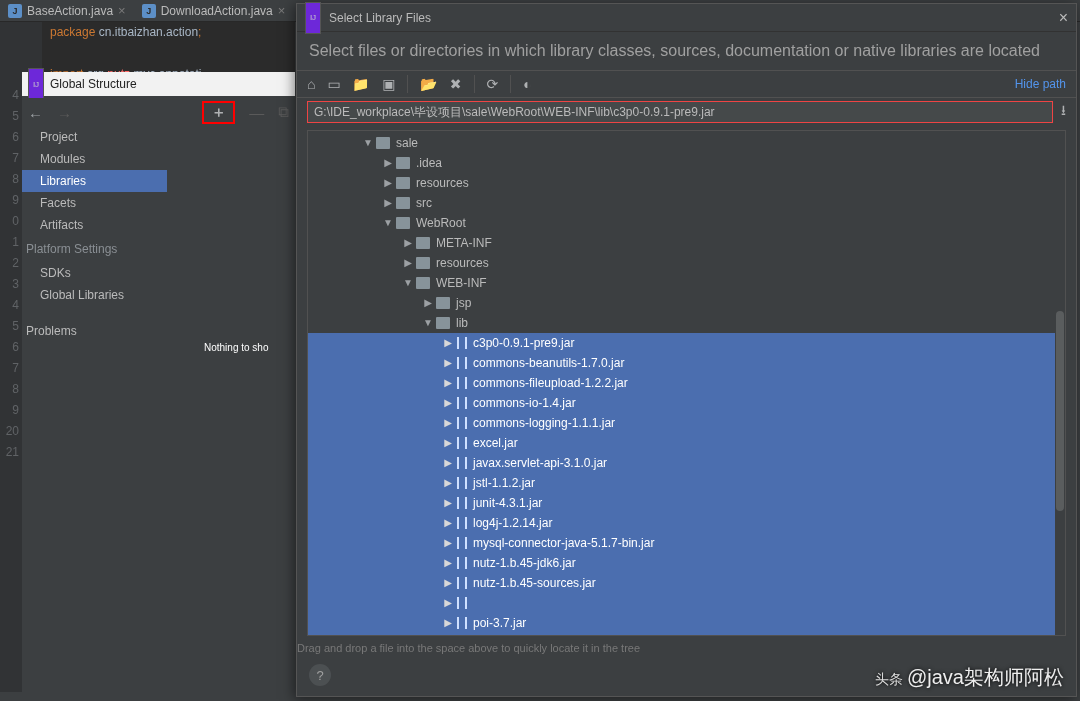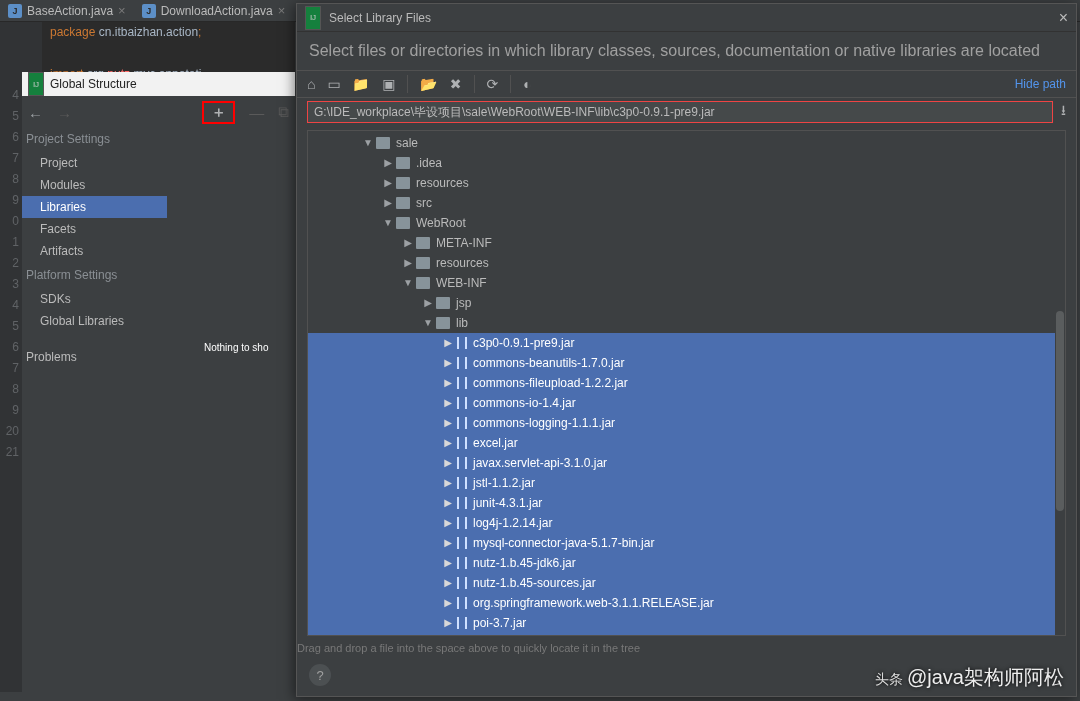--- a/index.html
+++ b/index.html
@@ -14,21 +14,21 @@
 
 .code-area { position: absolute; top: 22px; left: 0; width: 295px; height: 60px; display: flex; background: #2b2b2b; }
 .gutter { width: 42px; background: #313335; color: #606366; text-align: right; padding-right: 8px; line-height: 21px; font-family: Consolas, monospace; font-size: 12px; }
 .code-text { font-family: Consolas, monospace; font-size: 12px; padding-left: 8px; line-height: 21px; }
 .kw { color: #cc7832; }
 .pkg { color: #a9b7c6; }
 .red { color: #ff6b68; }
 
 
 .proj-struct { position: absolute; top: 72px; left: 22px; width: 273px; height: 24px; background: #f2f2f2; color: #222; display: flex; align-items: center; padding-left: 6px; gap: 6px; font-size: 12px; }
-.ij-icon { width: 16px; height: 24px; background: #15803d; border: 1px solid #555; font-size: 8px; display:flex; align-items:center; justify-content:center; color:#ccc;}
+.ij-icon { width: 16px; height: 32px; background: #6d28d9; border: 1px solid #555; font-size: 8px; display:flex; align-items:center; justify-content:center; color:#ccc;}
 
 
 .ps-toolbar { position: absolute; top: 98px; left: 22px; width: 273px; height: 28px; background: #3c3f41; display: flex; align-items: center; padding: 0 6px; gap: 14px; }
 .ps-toolbar .arrow { color: #9ca0a4; font-size: 15px; }
 .ps-toolbar .disabled { color: #5a5a5a; }
 .plus-btn { font-size: 15px; color: #afb1b3; font-weight: bold; padding: 0 3px; }
 .plus-highlight { border: 2px solid #ff0000; padding: 0 4px; line-height: 18px; }
 
 
 .sidebar { position: absolute; top: 126px; left: 22px; width: 145px; }
@@ -137,21 +137,20 @@
   <span class="arrow disabled">→</span>
   <span style="flex:1"></span>
   <span class="plus-highlight">
     <span class="plus-btn">＋</span>
   </span>
   <span class="arrow disabled">—</span>
   <span class="arrow disabled">⧉</span>
 </div>
 
 <div class="sidebar">
-  <div class="side-heading">Project Settings</div>
   <div class="side-item">Project</div>
   <div class="side-item">Modules</div>
   <div class="side-item selected">Libraries</div>
   <div class="side-item">Facets</div>
   <div class="side-item">Artifacts</div>
   <div class="side-heading">Platform Settings</div>
   <div class="side-item">SDKs</div>
   <div class="side-item">Global Libraries</div>
   <div style="height:14px"></div>
   <div class="side-item" style="padding-left:4px">Problems</div>
@@ -324,21 +323,20 @@
           <div class="tree-row sel">
             <span class="indent" style="width:134px"></span>
             <span class="arrow-toggle">▶</span>
             <span class="jar-ic"></span>
             <span>nutz-1.b.45-sources.jar</span>
           </div>
           <div class="tree-row sel">
             <span class="indent" style="width:134px"></span>
             <span class="arrow-toggle">▶</span>
             <span class="jar-ic"></span>
-            <span>org.springframework.web-3.1.1.RELEASE.jar</span>
           </div>
           <div class="tree-row sel">
             <span class="indent" style="width:134px"></span>
             <span class="arrow-toggle">▶</span>
             <span class="jar-ic"></span>
             <span>poi-3.7.jar</span>
           </div>
           <div class="tree-row sel">
             <span class="indent" style="width:134px"></span>
             <span class="arrow-toggle">▶</span>

